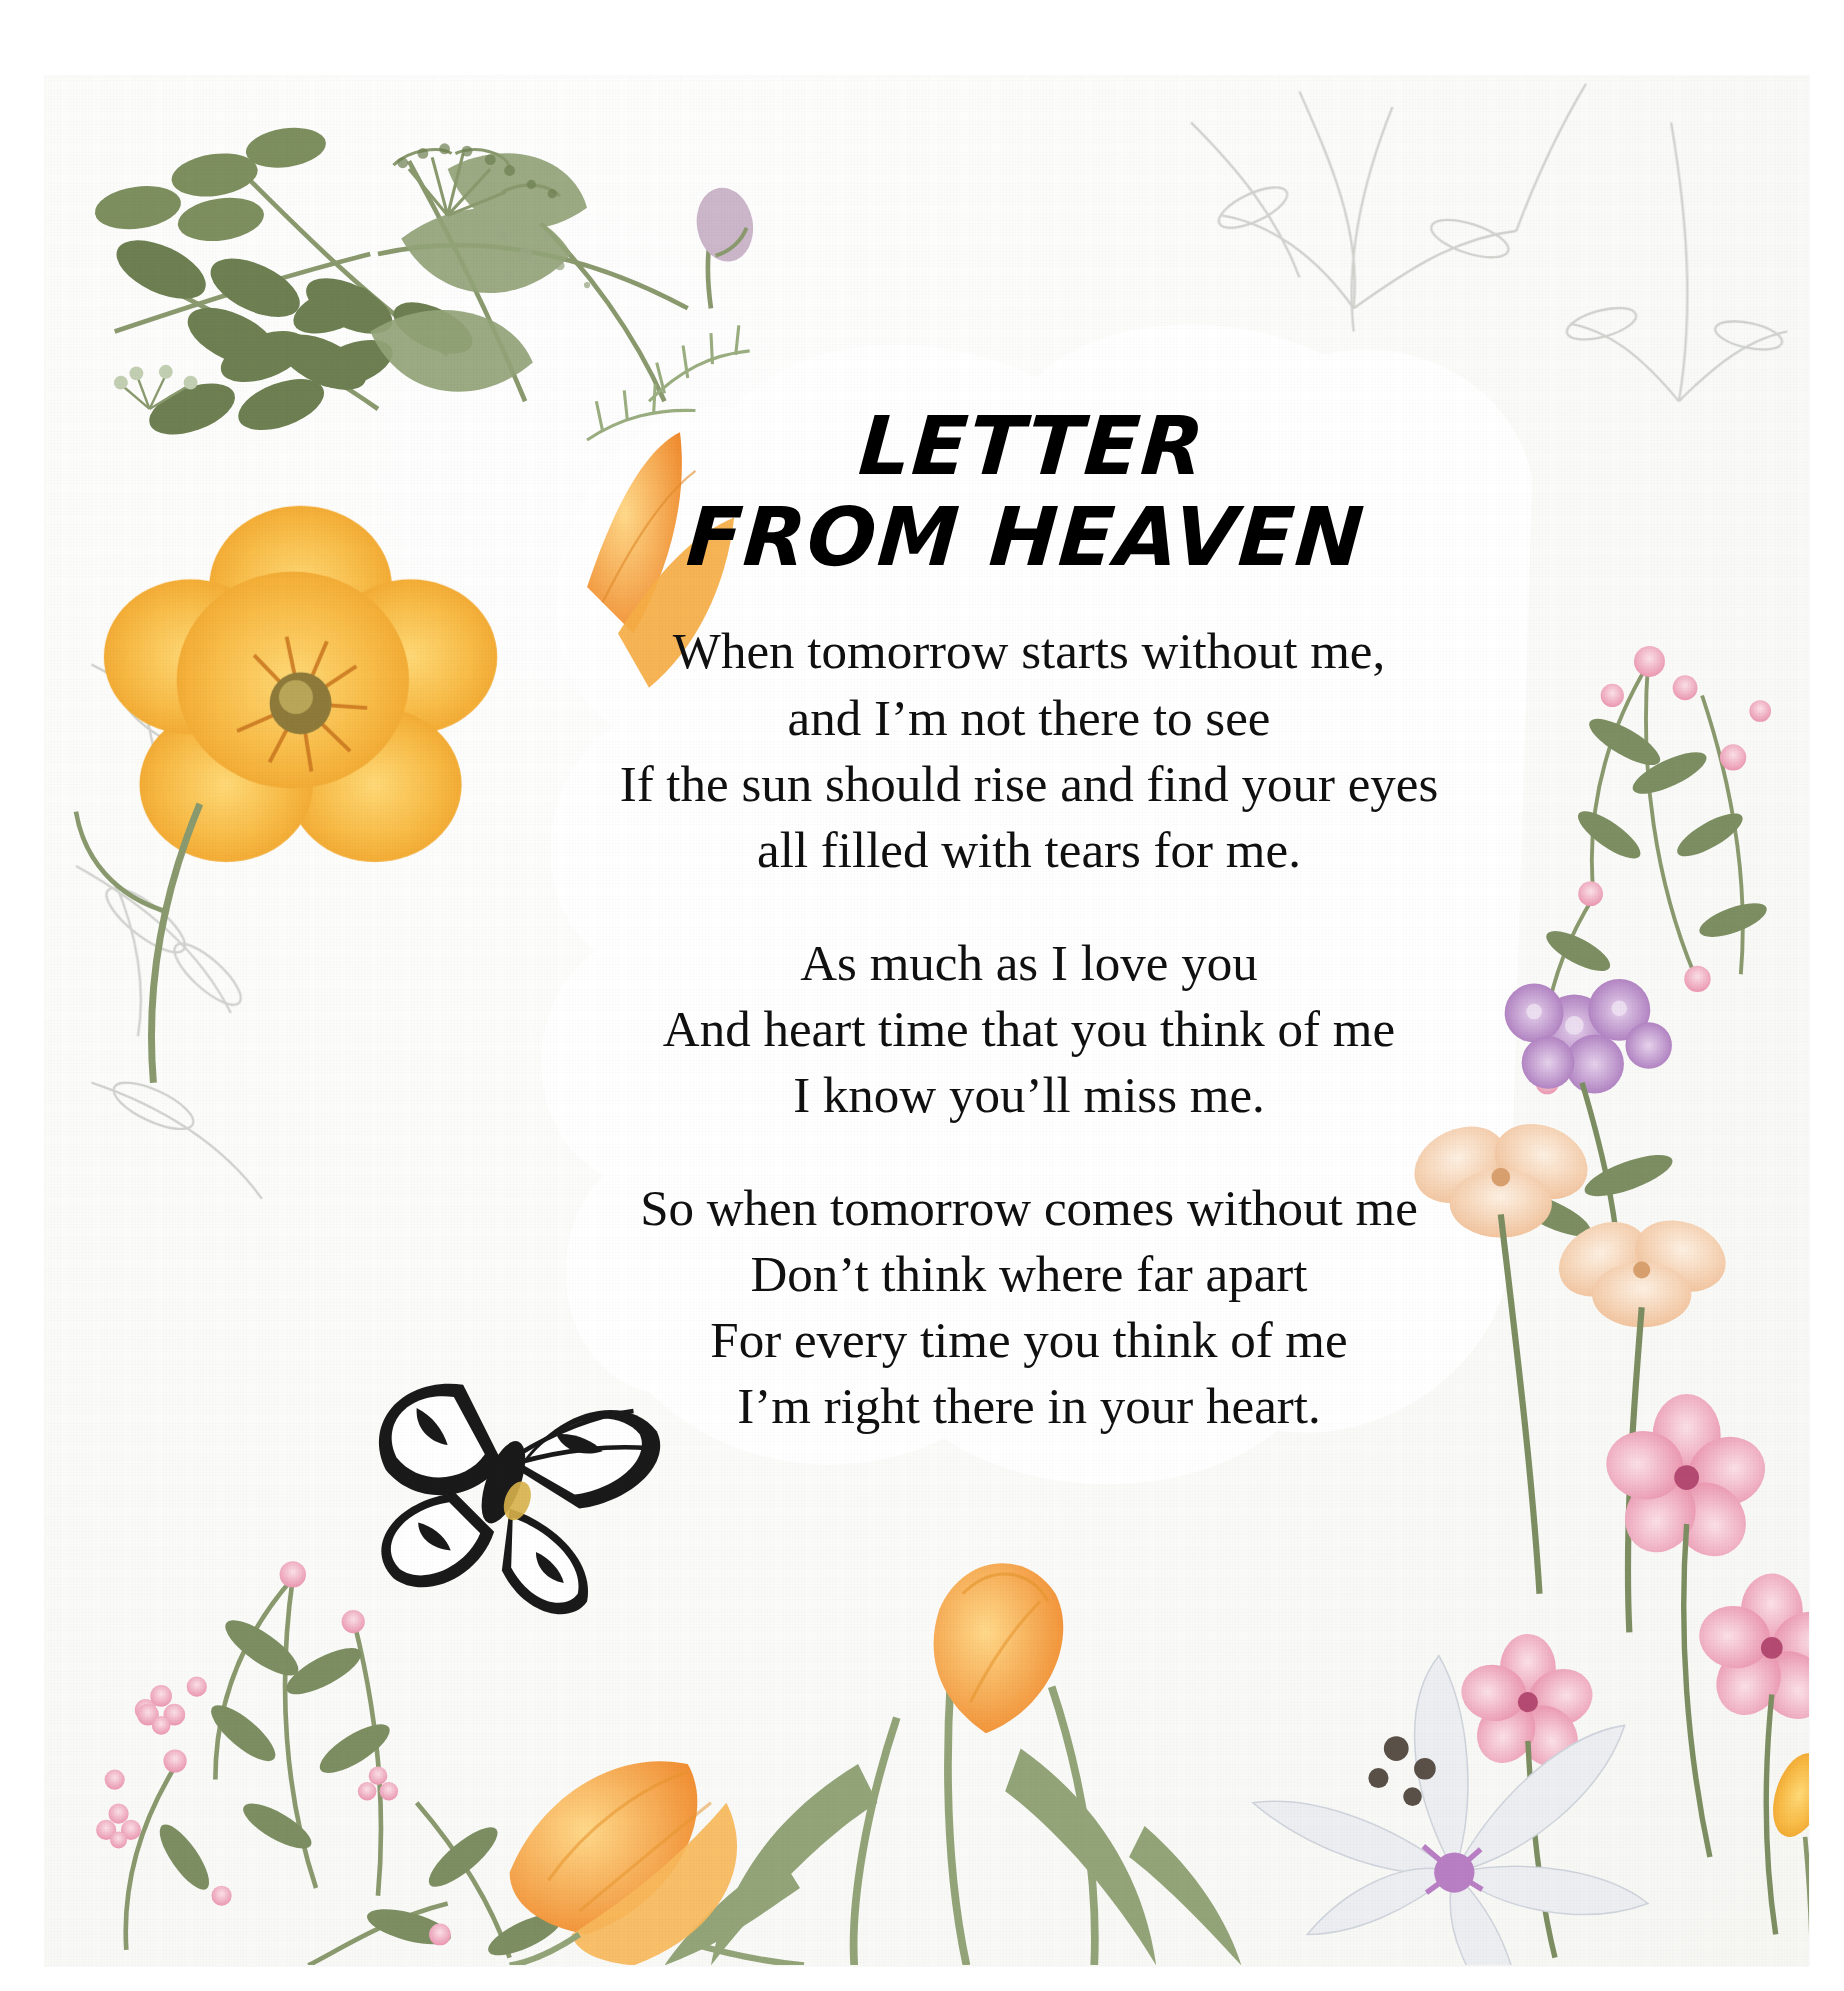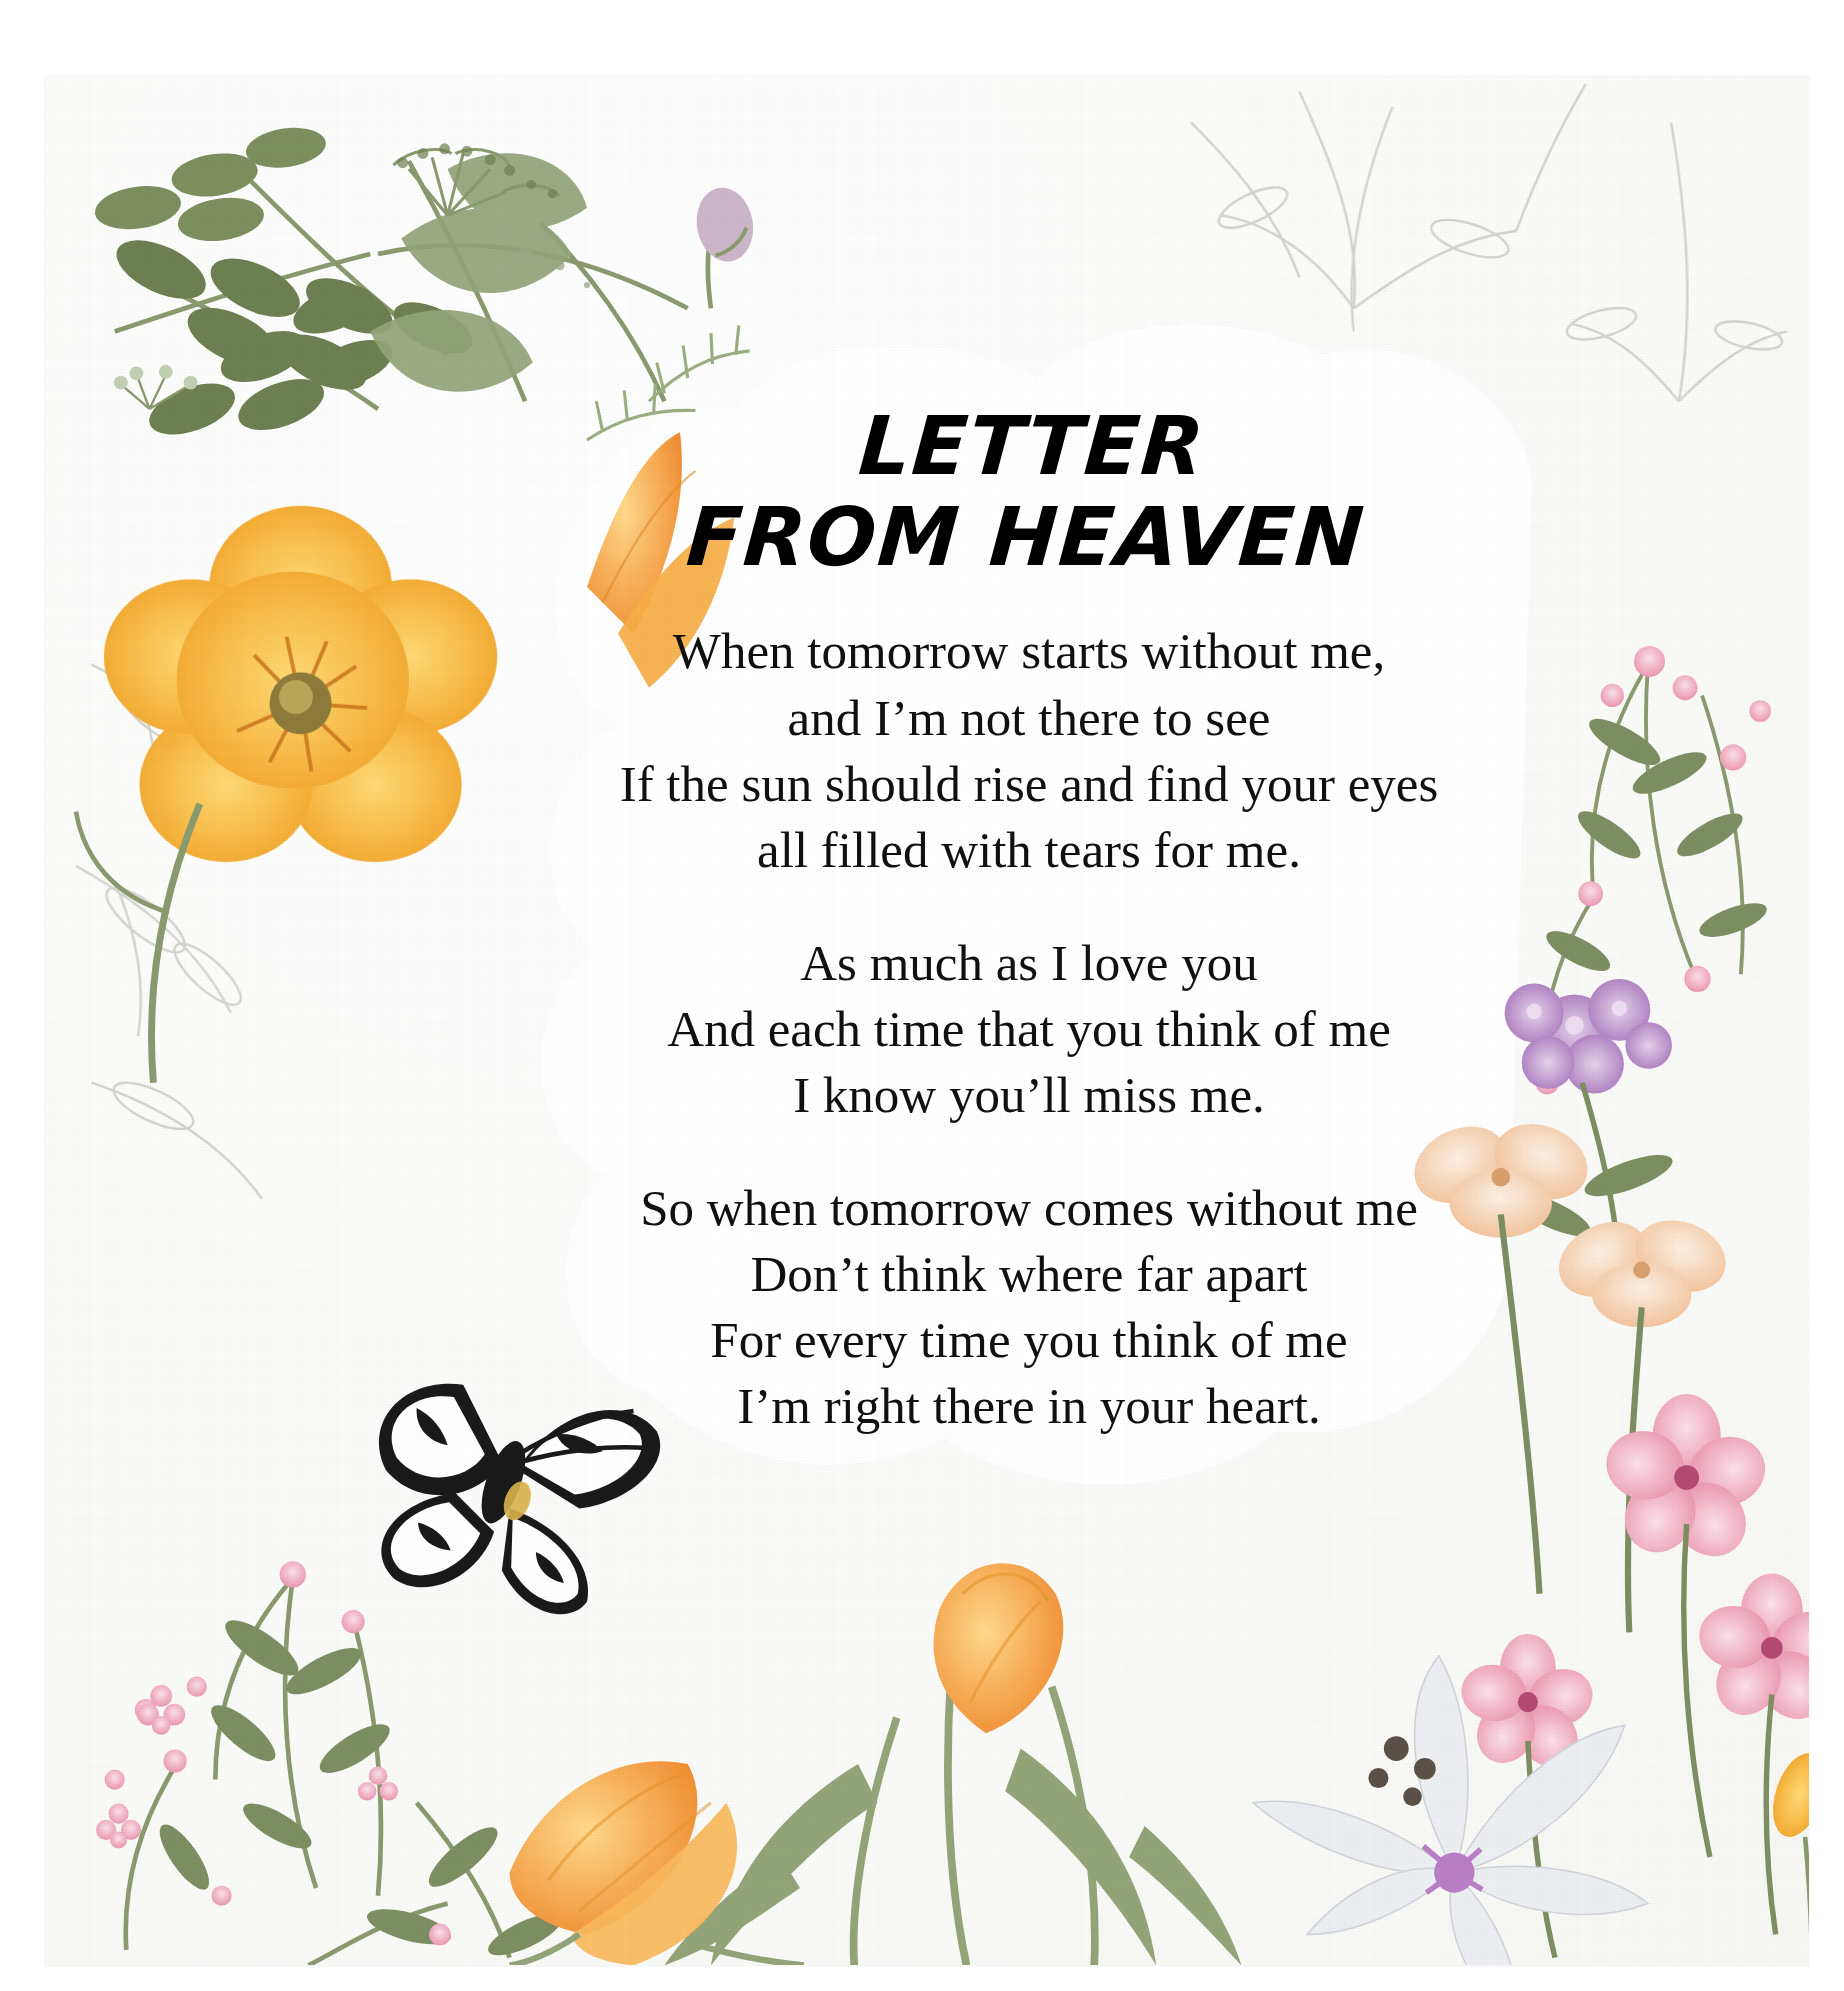--- a/index.html
+++ b/index.html
@@ -533,21 +533,21 @@
     </svg>
 
     <div id="poem-area">
       <h1 id="title">LETTER
 FROM HEAVEN</h1>
       <p class="stanza">When tomorrow starts without me,
 and I’m not there to see
 If the sun should rise and find your eyes
 all filled with tears for me.</p>
       <p class="stanza">As much as I love you
-And each time that you think of me
+And heart time that you think of me
 I know you’ll miss me.</p>
       <p class="stanza">So when tomorrow comes without me
 Don’t think where far apart
 For every time you think of me
 I’m right there in your heart.</p>
     </div>
 
   </div>
 </div>
 

